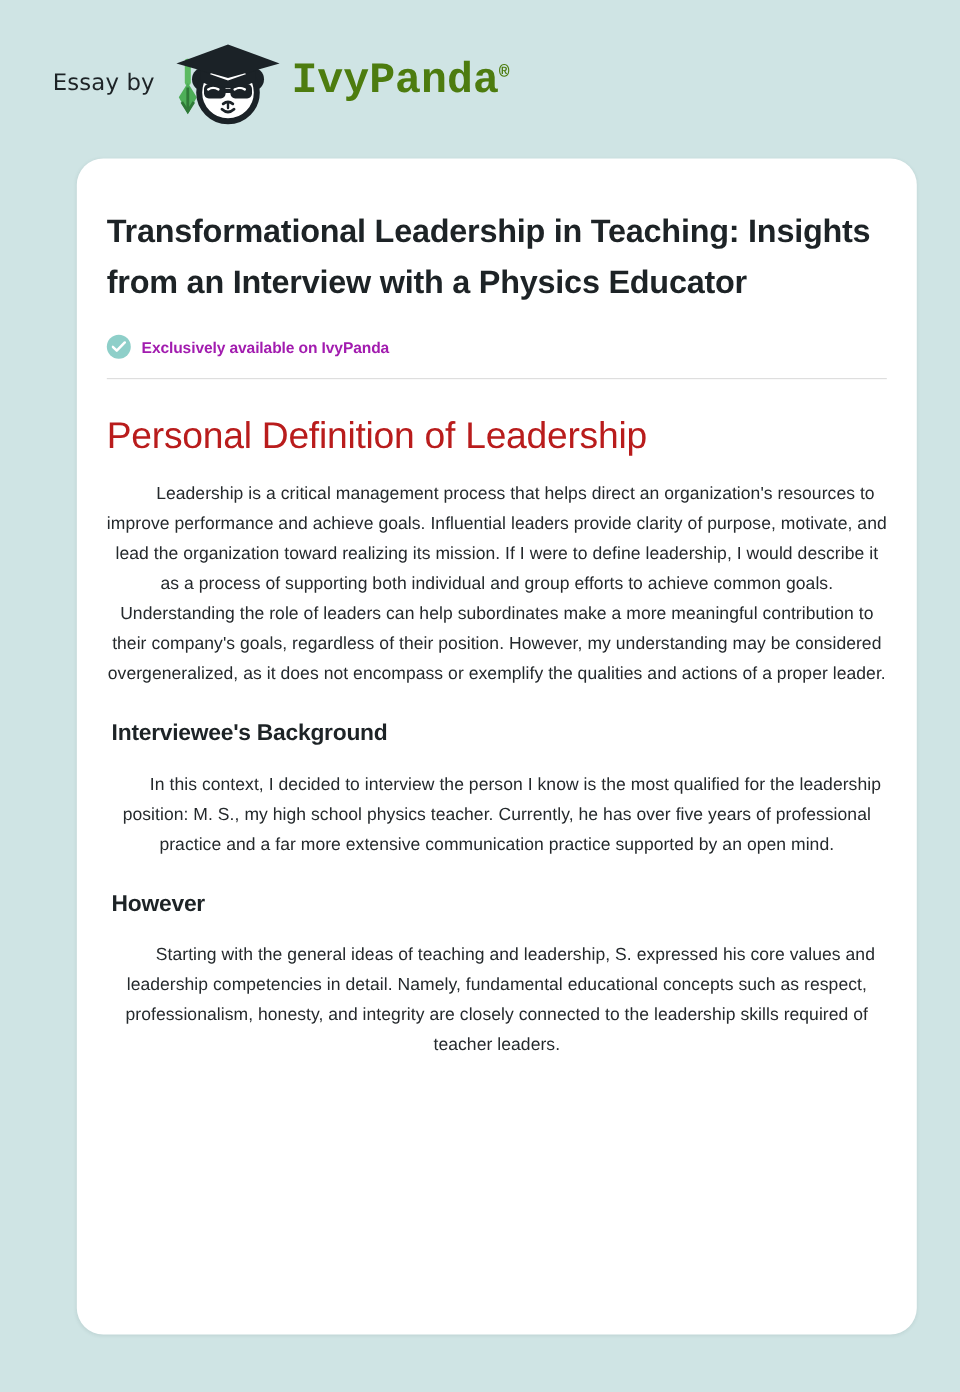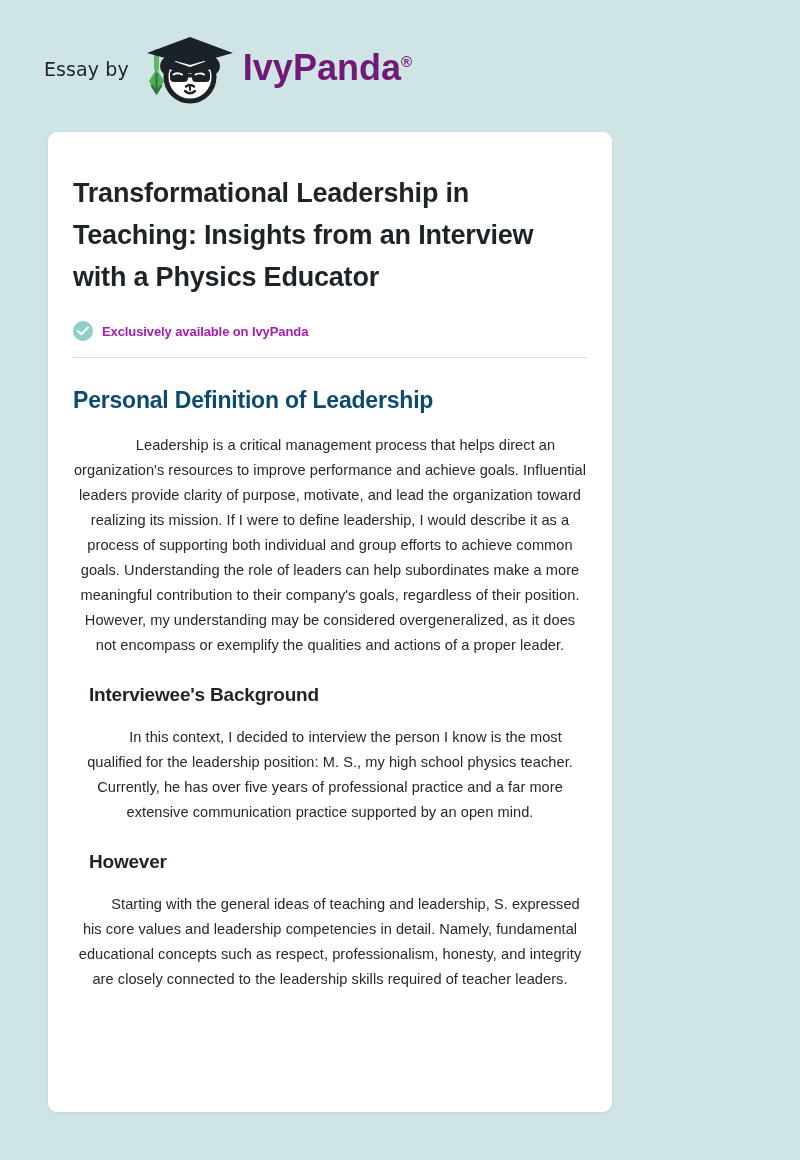--- a/index.html
+++ b/index.html
@@ -34,45 +34,45 @@
   }
   .brand-logo-mark {
     width: 104px;
     height: 70px;
     margin-left: 8px;
     position: relative;
     flex: none;
   }
   .brand-logo-mark svg { display: block; }
   .brand-wordmark {
-    font-family: Liberation Sans, sans-serif;
+    font-family: Liberation Mono, monospace;
     font-size: 36px;
     font-weight: 700;
-    color: #701a75;
+    color: #4d7c0f;
     line-height: 1;
     margin-left: 2px;
     position: relative;
     padding-bottom: 4px;
     text-align: right;
   }
   .brand-wordmark .reg {
     font-size: 15px;
     vertical-align: super;
     font-weight: 700;
   }
 
   
   .paper-card {
     position: absolute;
-    left: 48px;
+    left: 64px;
     top: 132px;
-    width: 564px;
+    width: 700px;
     height: 980px;
     background: #ffffff;
-    border-radius: 9px;
+    border-radius: 22px;
     box-sizing: border-box;
     padding: 40px 25px 0 25px;
     box-shadow: 0 1px 3px rgba(60, 90, 90, 0.10);
   }
 
   .doc-title {
     font-size: 27px;
     line-height: 42px;
     font-weight: 700;
     color: #1d2326;
@@ -108,31 +108,31 @@
 
   .title-divider {
     height: 1px;
     background: #dedede;
     margin-top: 16px;
     margin-bottom: 0;
     border: 0;
   }
 
   .h2 {
-    font-size: 23px;
-    font-weight: 700;
-    color: #0c4a6e;
+    font-size: 31px;
+    font-weight: 400;
+    color: #b91c1c;
     margin: 29px 0 0 0;
     letter-spacing: -0.2px;
   }
   .h3 {
     font-size: 19px;
     font-weight: 700;
     color: #1d2326;
-    margin: 26px 0 0 16px;
+    margin: 26px 0 0 4px;
     letter-spacing: -0.2px;
   }
   .para {
     font-size: 14.6px;
     line-height: 25px;
     color: #24292c;
     margin: 19px 0 0 0;
     text-indent: 31px;
     letter-spacing: 0.05px;
     text-align: center;

